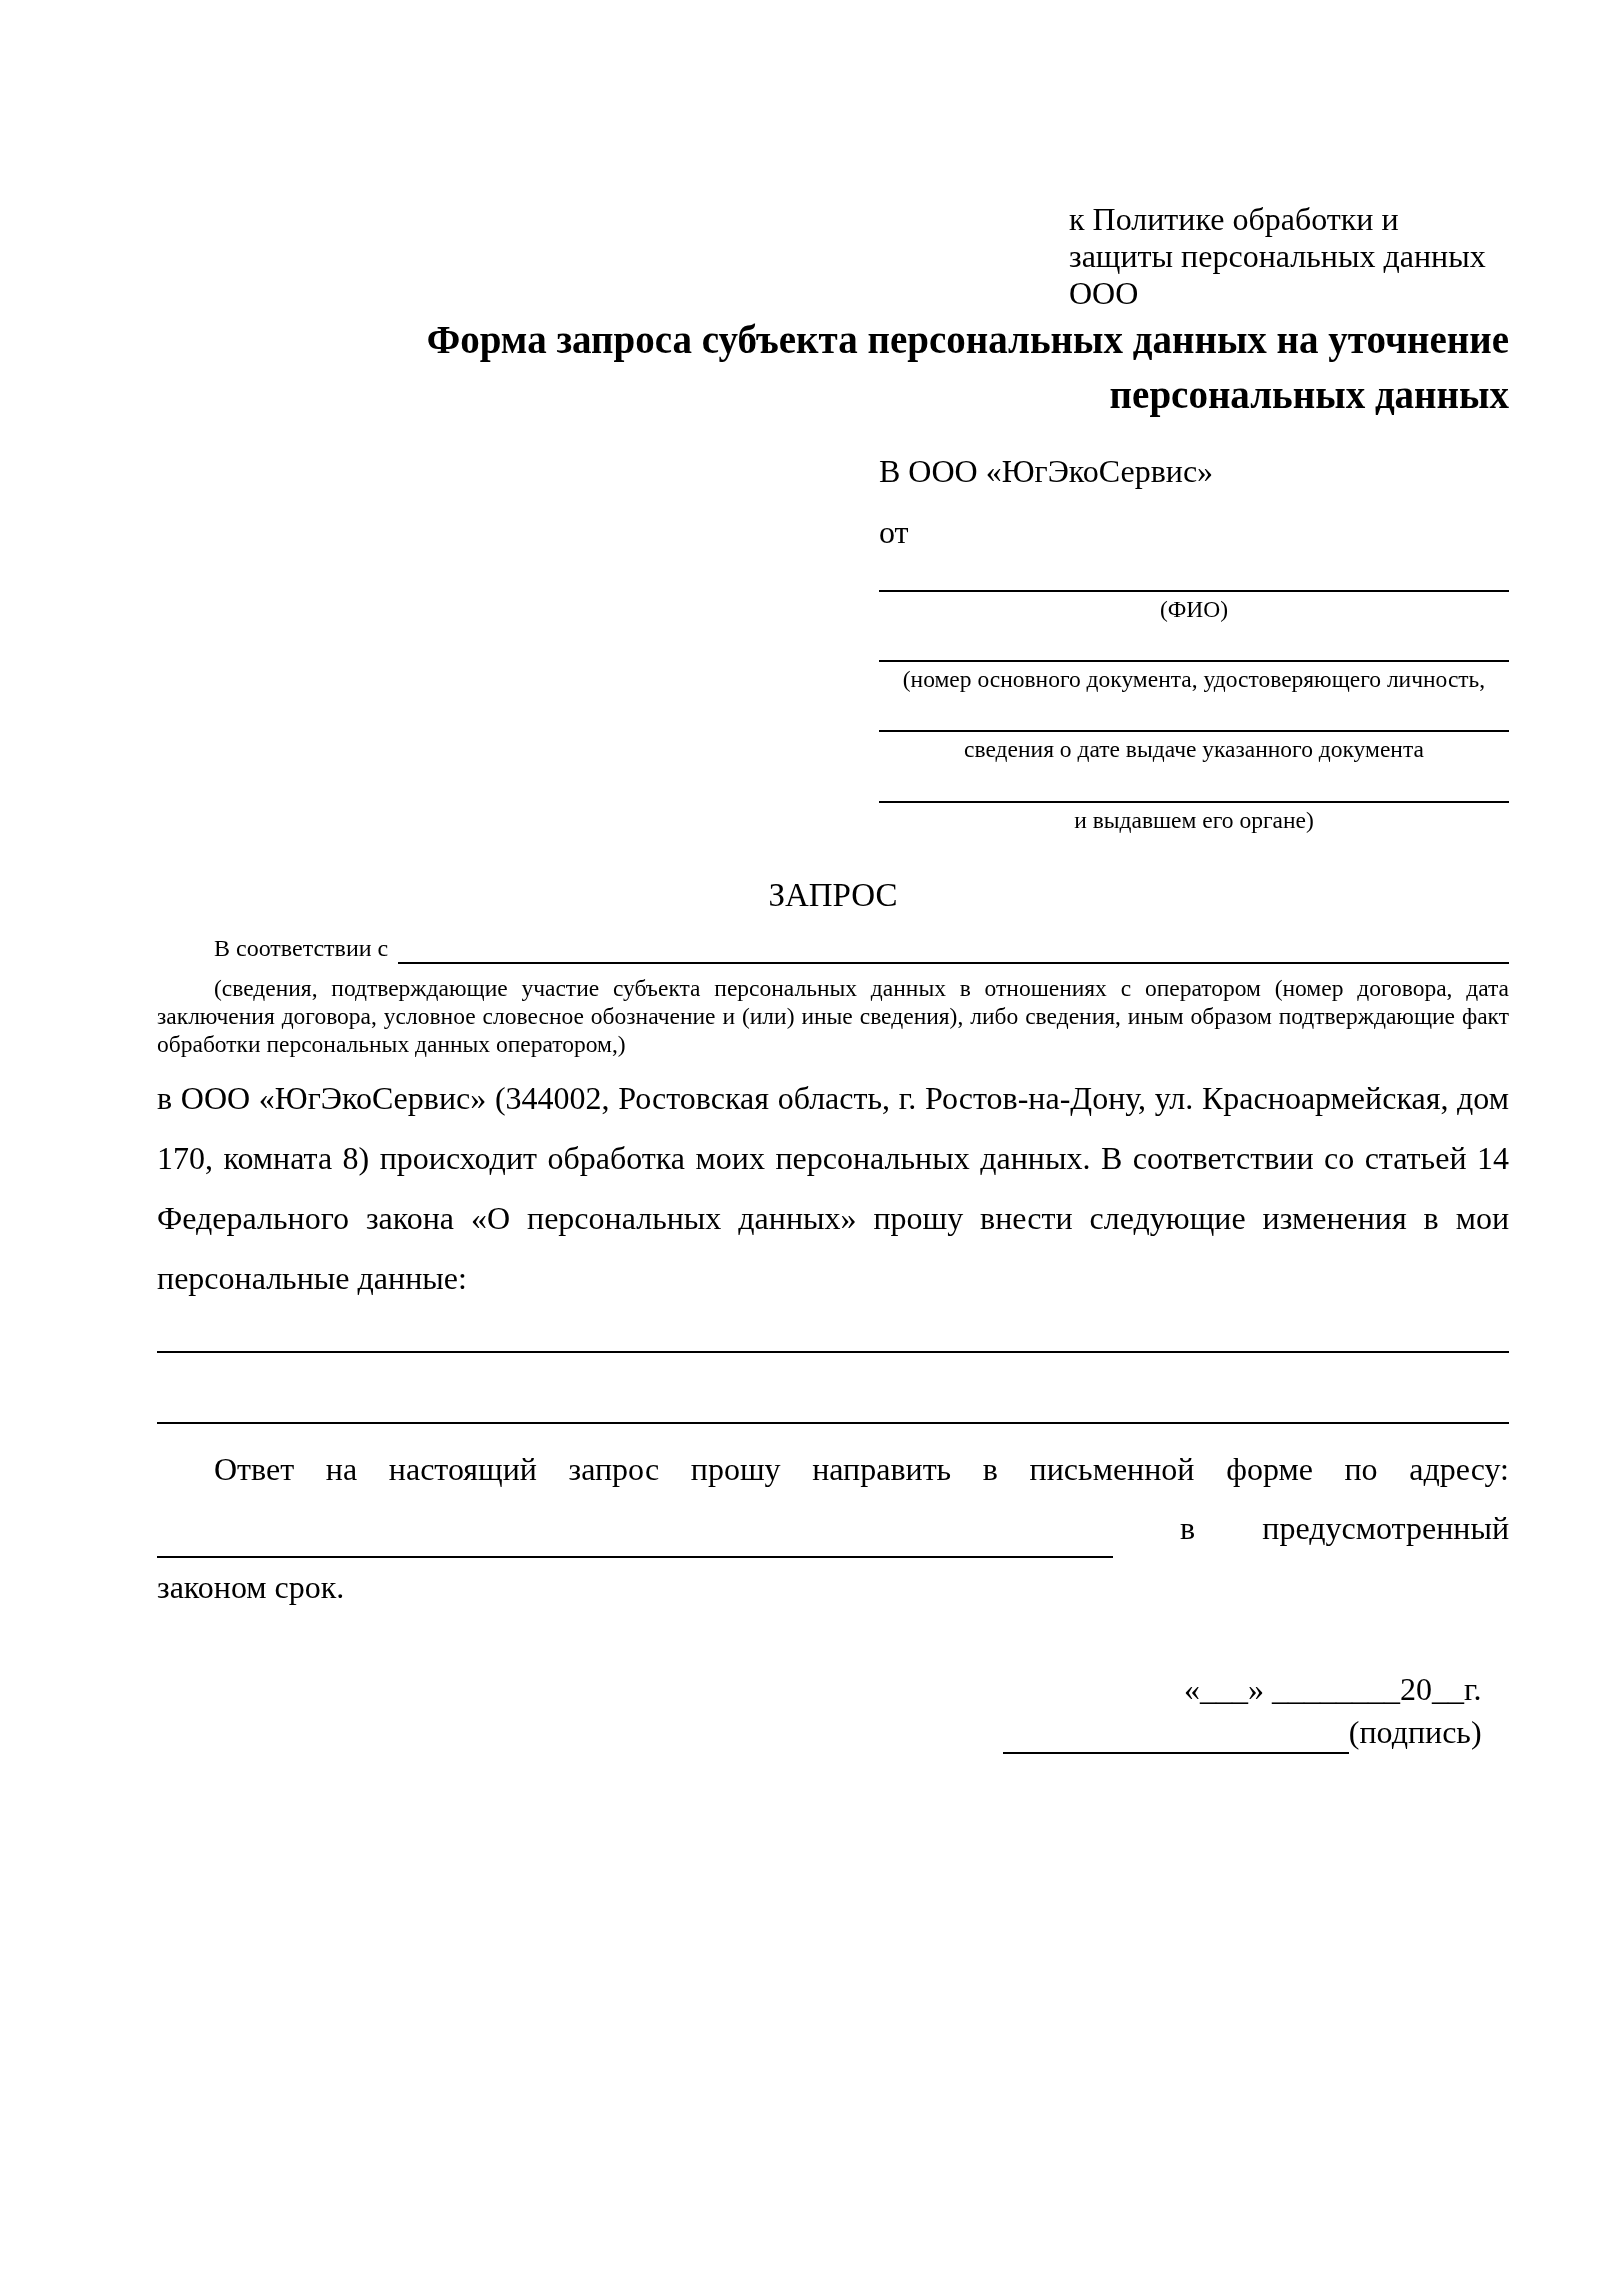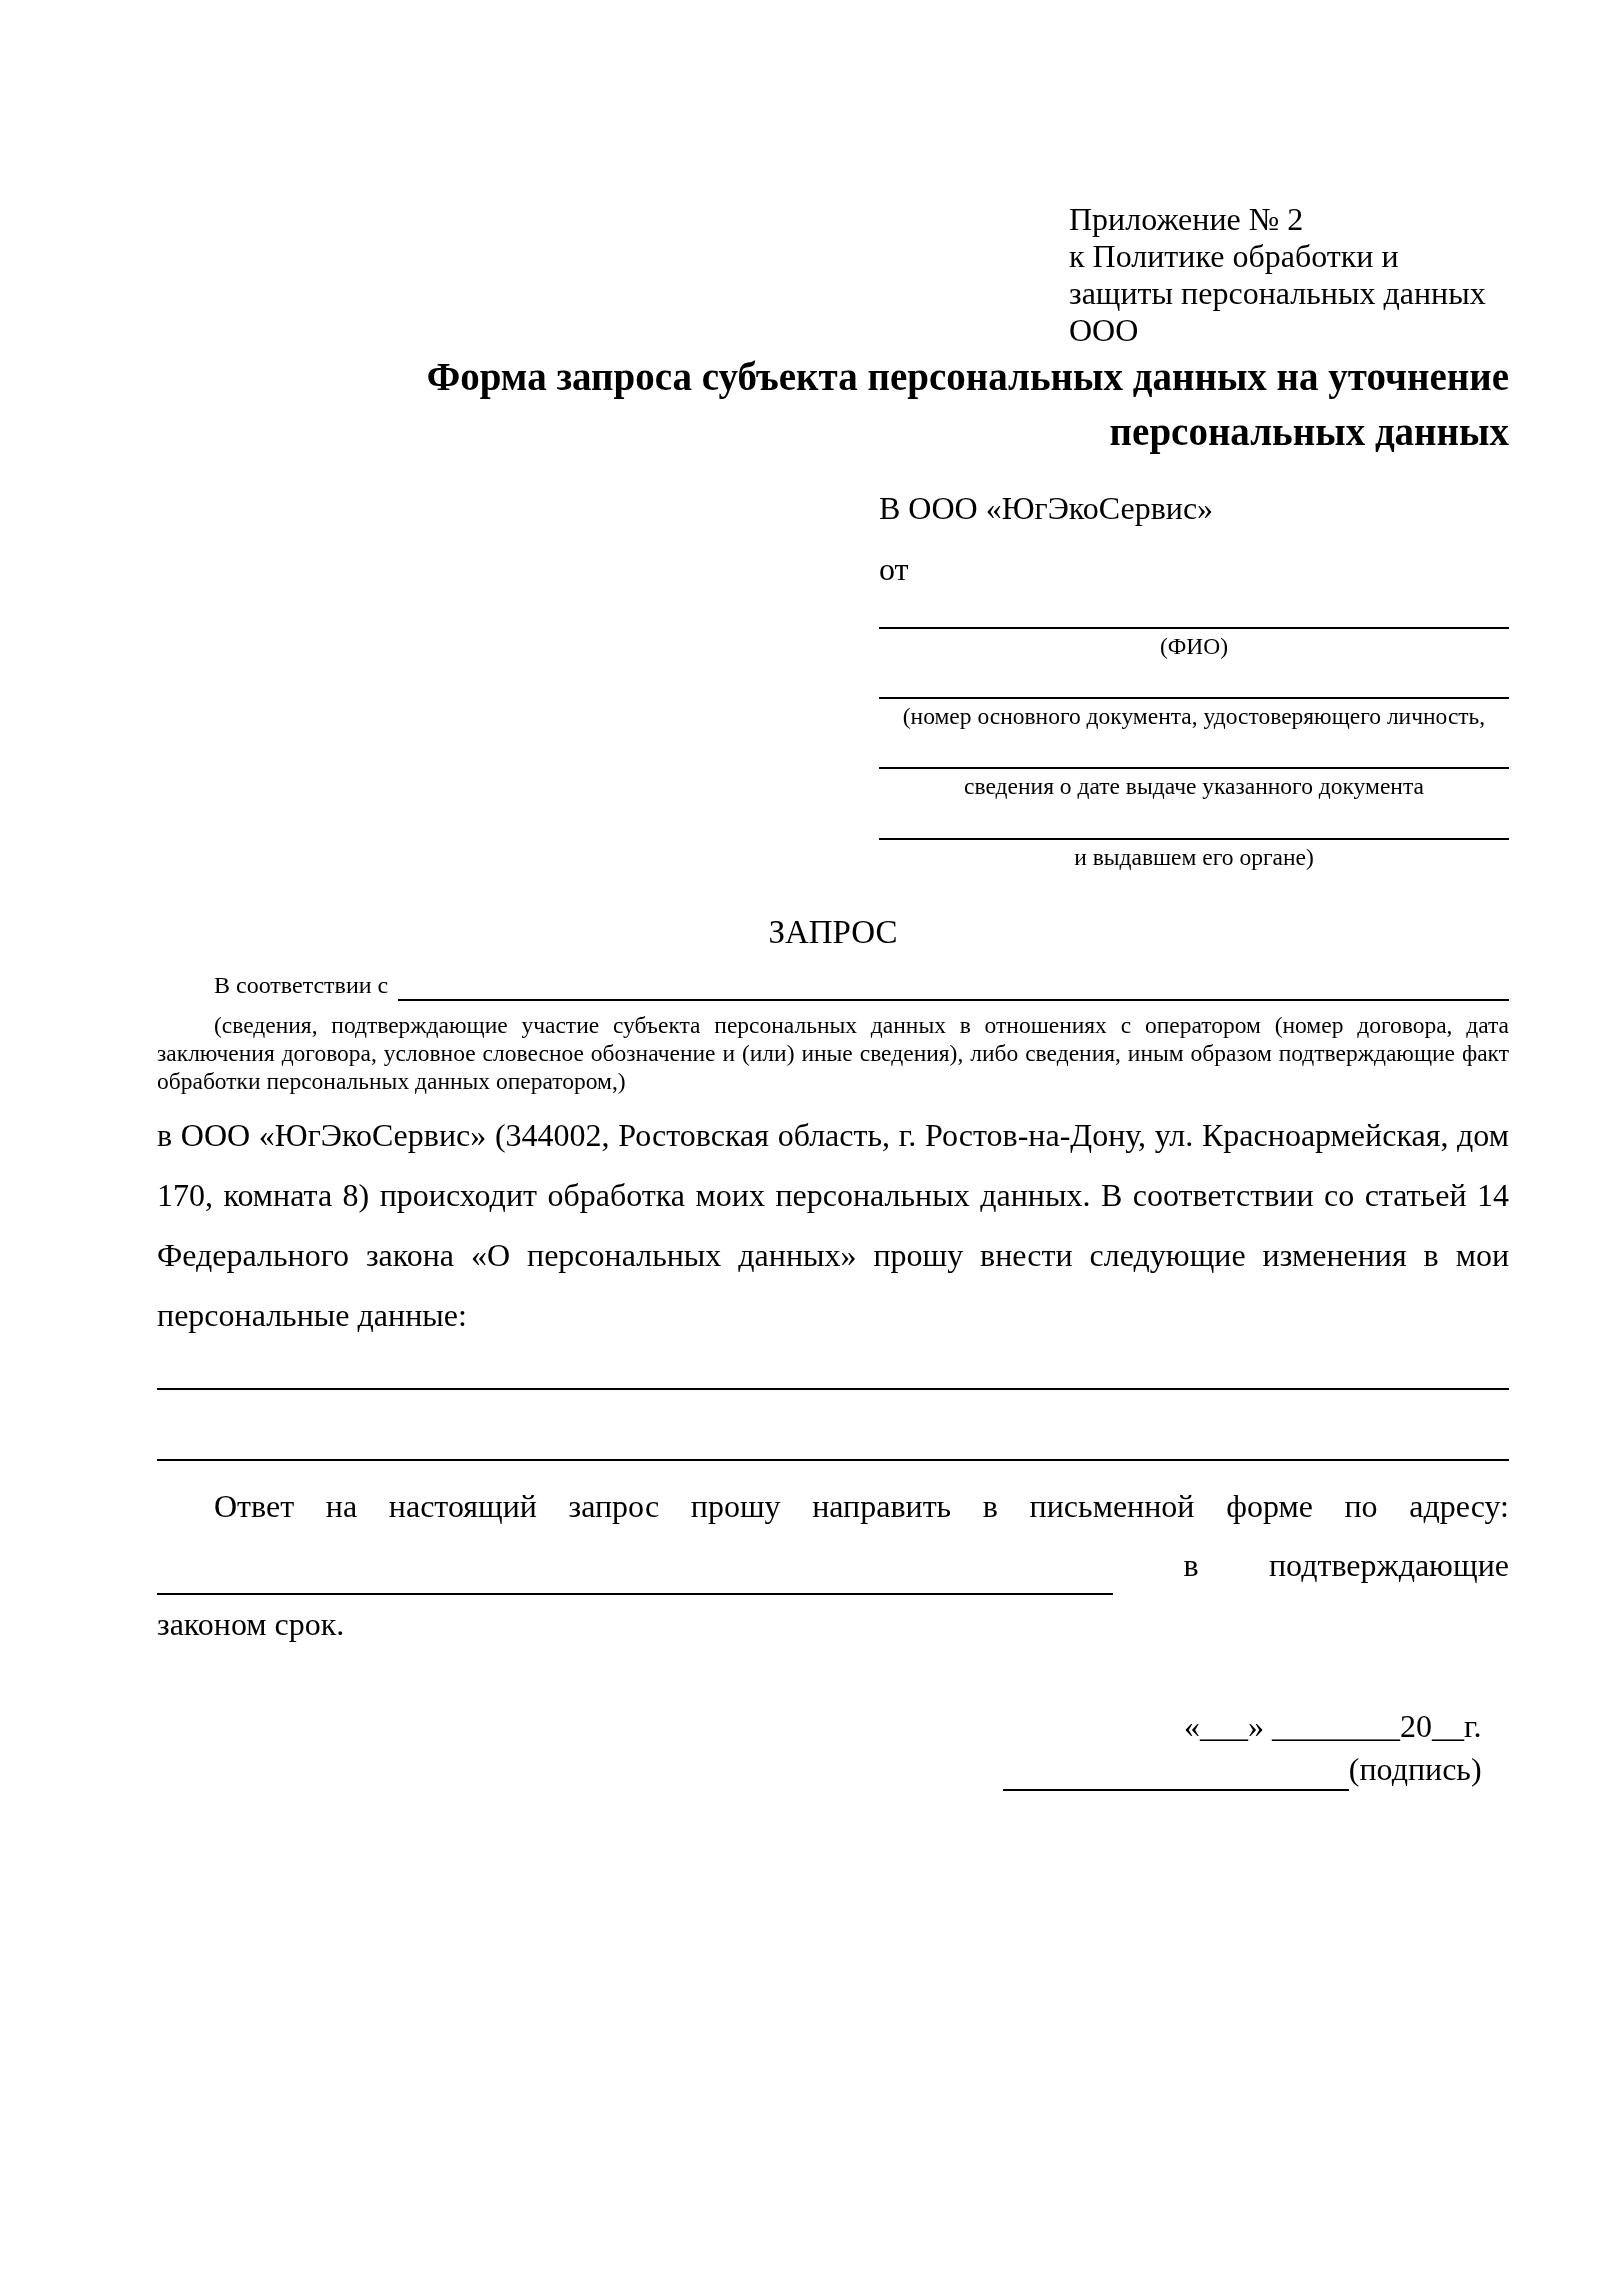--- a/index.html
+++ b/index.html
@@ -126,21 +126,20 @@
     border-bottom: 2px solid #000;
     height: 39px;
   }
 </style>
 </head>
 <body>
 
 <div class="page">
 
   <div class="corner">
-    <div>Приложение № 2</div>
     <div>к Политике обработки и</div>
     <div>защиты персональных данных</div>
     <div>ООО</div>
   </div>
 
   <div class="title">
     <div>Форма запроса субъекта персональных данных на уточнение</div>
     <div>персональных данных</div>
   </div>
 
@@ -181,21 +180,21 @@
   <div class="bodytext">в ООО «ЮгЭкоСервис» (344002, Ростовская область, г. Ростов-на-Дону, ул. Красноармейская, дом 170, комната 8) происходит обработка моих персональных данных. В соответствии со статьей 14 Федерального закона «О персональных данных» прошу внести следующие изменения в мои персональные данные:</div>
 
   <div class="write-line first"></div>
   <div class="write-line second"></div>
 
   <div class="answer">
     <div class="request-line">Ответ на настоящий запрос прошу направить в письменной форме по адресу:</div>
     <div class="addr-row">
       <span class="addr-rule"></span>
       <span>в</span>
-      <span>подтверждающие</span>
+      <span>предусмотренный</span>
     </div>
     <div class="closing">законом срок.</div>
   </div>
 
   <div class="footer-row">
     <span class="date">«___» ________20__г.</span>
     <span class="sig-group">
       <span class="sig-rule"></span>
       <span>(подпись)</span>
     </span>

